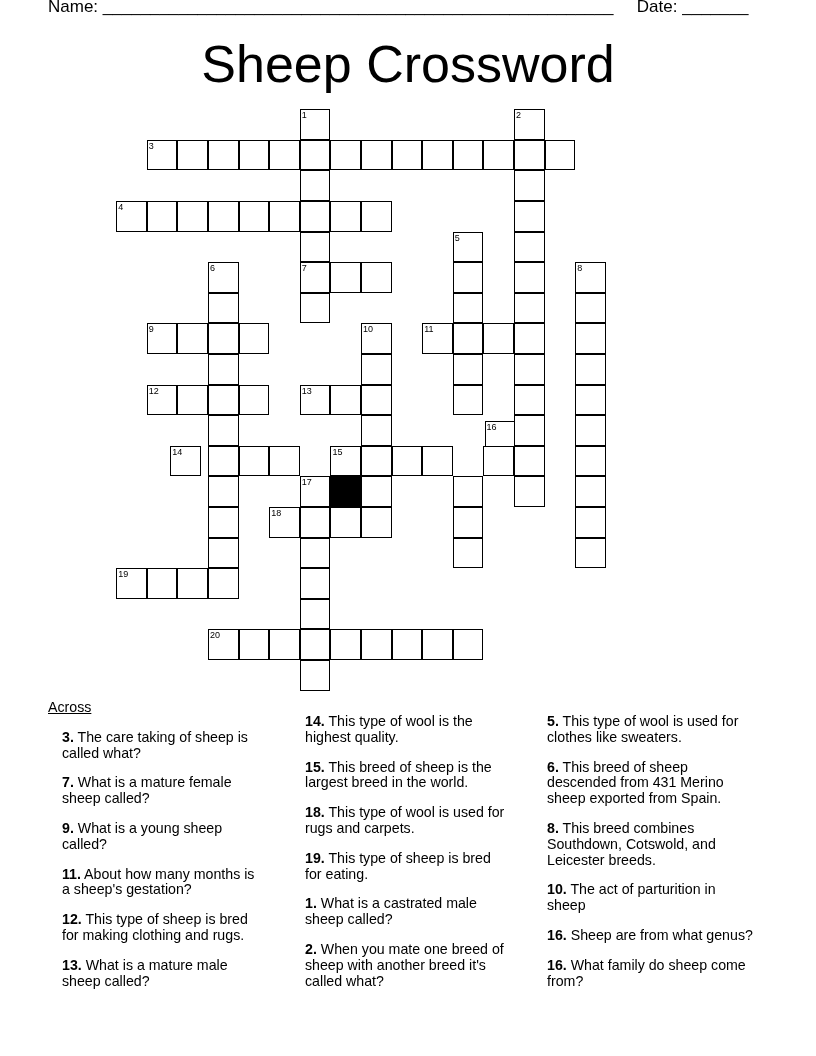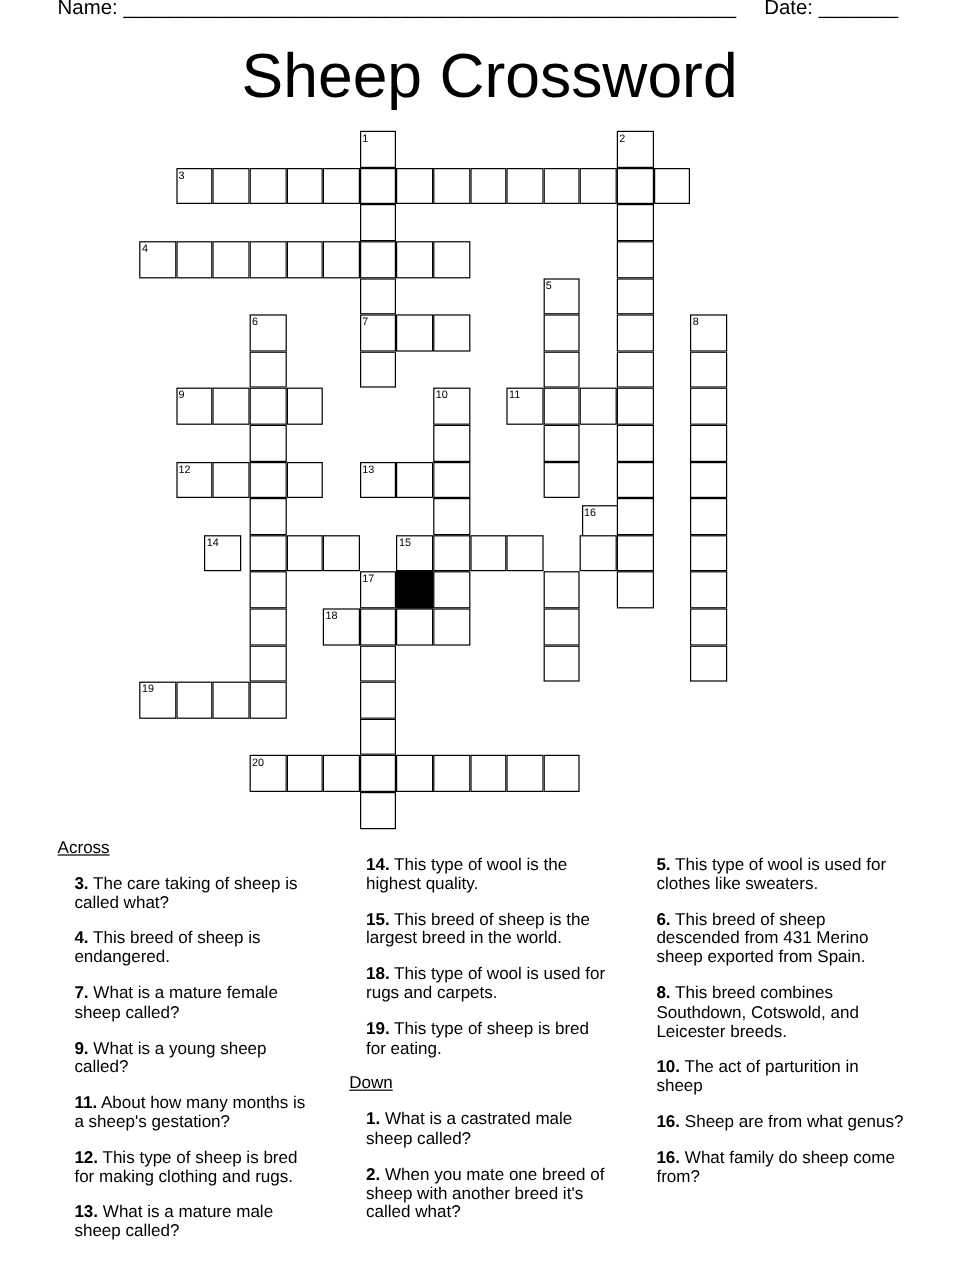--- a/index.html
+++ b/index.html
@@ -191,34 +191,32 @@
     <div class="cell" style="left: 361.8px; top: 630.2px;"></div>
     <div class="cell" style="left: 392.4px; top: 630.2px;"></div>
     <div class="cell" style="left: 423px; top: 630.2px;"></div>
     <div class="cell" style="left: 453.6px; top: 630.2px;"></div>
     <div class="cell black" style="left: 331.2px; top: 477.2px;"></div>
   </div>
 
 <div class="clues col1">
   <div class="section">Across</div>
   <div class="clue"><b>3.</b><span> The care taking of sheep is called what?</span></div>
-  <div class="clue"><b>4.</b><span> This breed of sheep is endangered.</span></div>
   <div class="clue"><b>7.</b><span> What is a mature female sheep called?</span></div>
   <div class="clue"><b>9.</b><span> What is a young sheep called?</span></div>
   <div class="clue"><b>11.</b><span> About how many months is a sheep's gestation?</span></div>
   <div class="clue"><b>12.</b><span> This type of sheep is bred for making clothing and rugs.</span></div>
   <div class="clue"><b>13.</b><span> What is a mature male sheep called?</span></div>
 </div>
 
 <div class="clues col2">
   <div class="clue"><b>14.</b><span> This type of wool is the highest quality.</span></div>
   <div class="clue"><b>15.</b><span> This breed of sheep is the largest breed in the world.</span></div>
   <div class="clue"><b>18.</b><span> This type of wool is used for rugs and carpets.</span></div>
   <div class="clue"><b>19.</b><span> This type of sheep is bred for eating.</span></div>
-  <div class="section">Down</div>
   <div class="clue"><b>1.</b><span> What is a castrated male sheep called?</span></div>
   <div class="clue"><b>2.</b><span> When you mate one breed of sheep with another breed it's called what?</span></div>
 </div>
 
 <div class="clues col3">
   <div class="clue"><b>5.</b><span> This type of wool is used for clothes like sweaters.</span></div>
   <div class="clue"><b>6.</b><span> This breed of sheep descended from 431 Merino sheep exported from Spain.</span></div>
   <div class="clue"><b>8.</b><span> This breed combines Southdown, Cotswold, and Leicester breeds.</span></div>
   <div class="clue"><b>10.</b><span> The act of parturition in sheep</span></div>
   <div class="clue"><b>16.</b><span> Sheep are from what genus?</span></div>

